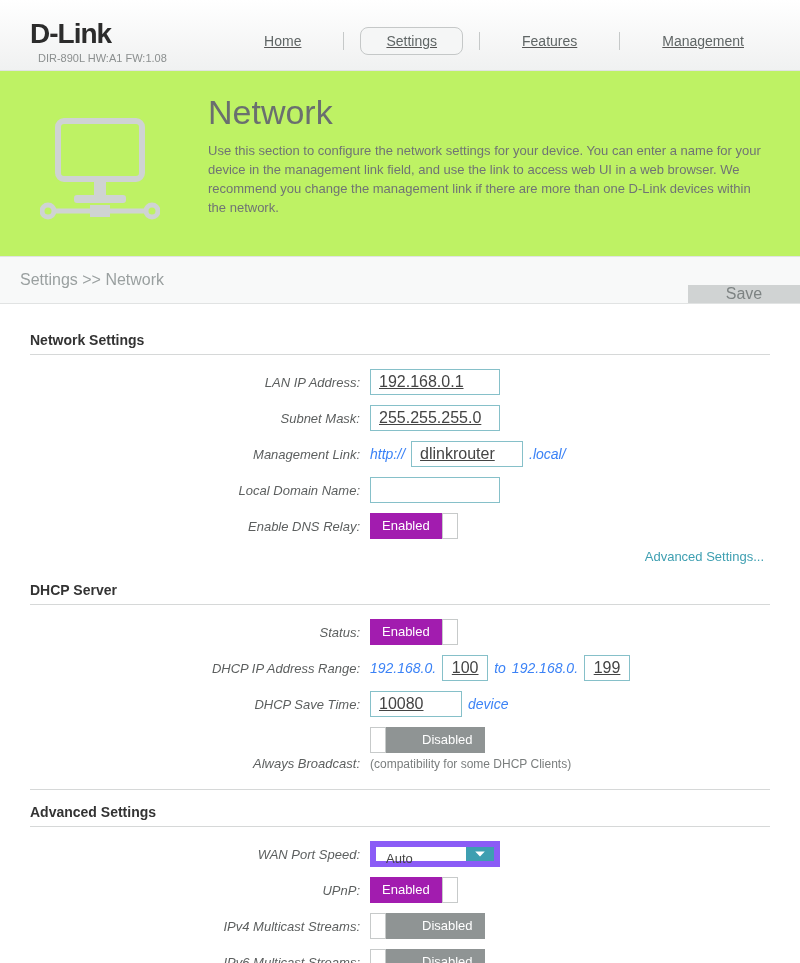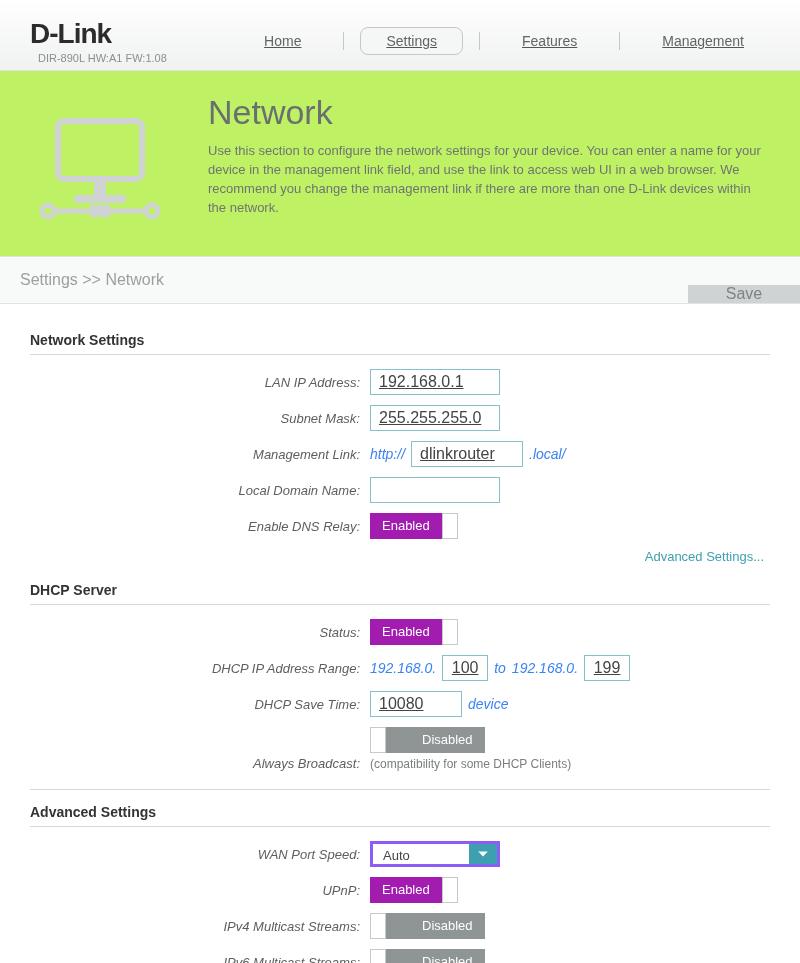--- a/index.html
+++ b/index.html
@@ -170,21 +170,21 @@
   }
   .toggle.on  .lbl { background: #a21caf; }
   .toggle.on       { flex-direction: row; }
   .toggle.off .lbl { background: #8f9494; padding-left: 36px; }
   .toggle.off      { flex-direction: row-reverse; }
 
   
   .select {
     display: inline-flex;
     height: 26px;
-    border: 3px solid #8b5cf6;
+    border: 6px solid #8b5cf6;
     cursor: pointer;
     min-width: 130px;
   }
   .select .sel-label {
     flex: 1;
     padding: 0 10px;
     line-height: 24px;
     font-size: 13px;
     color: #444;
   }

